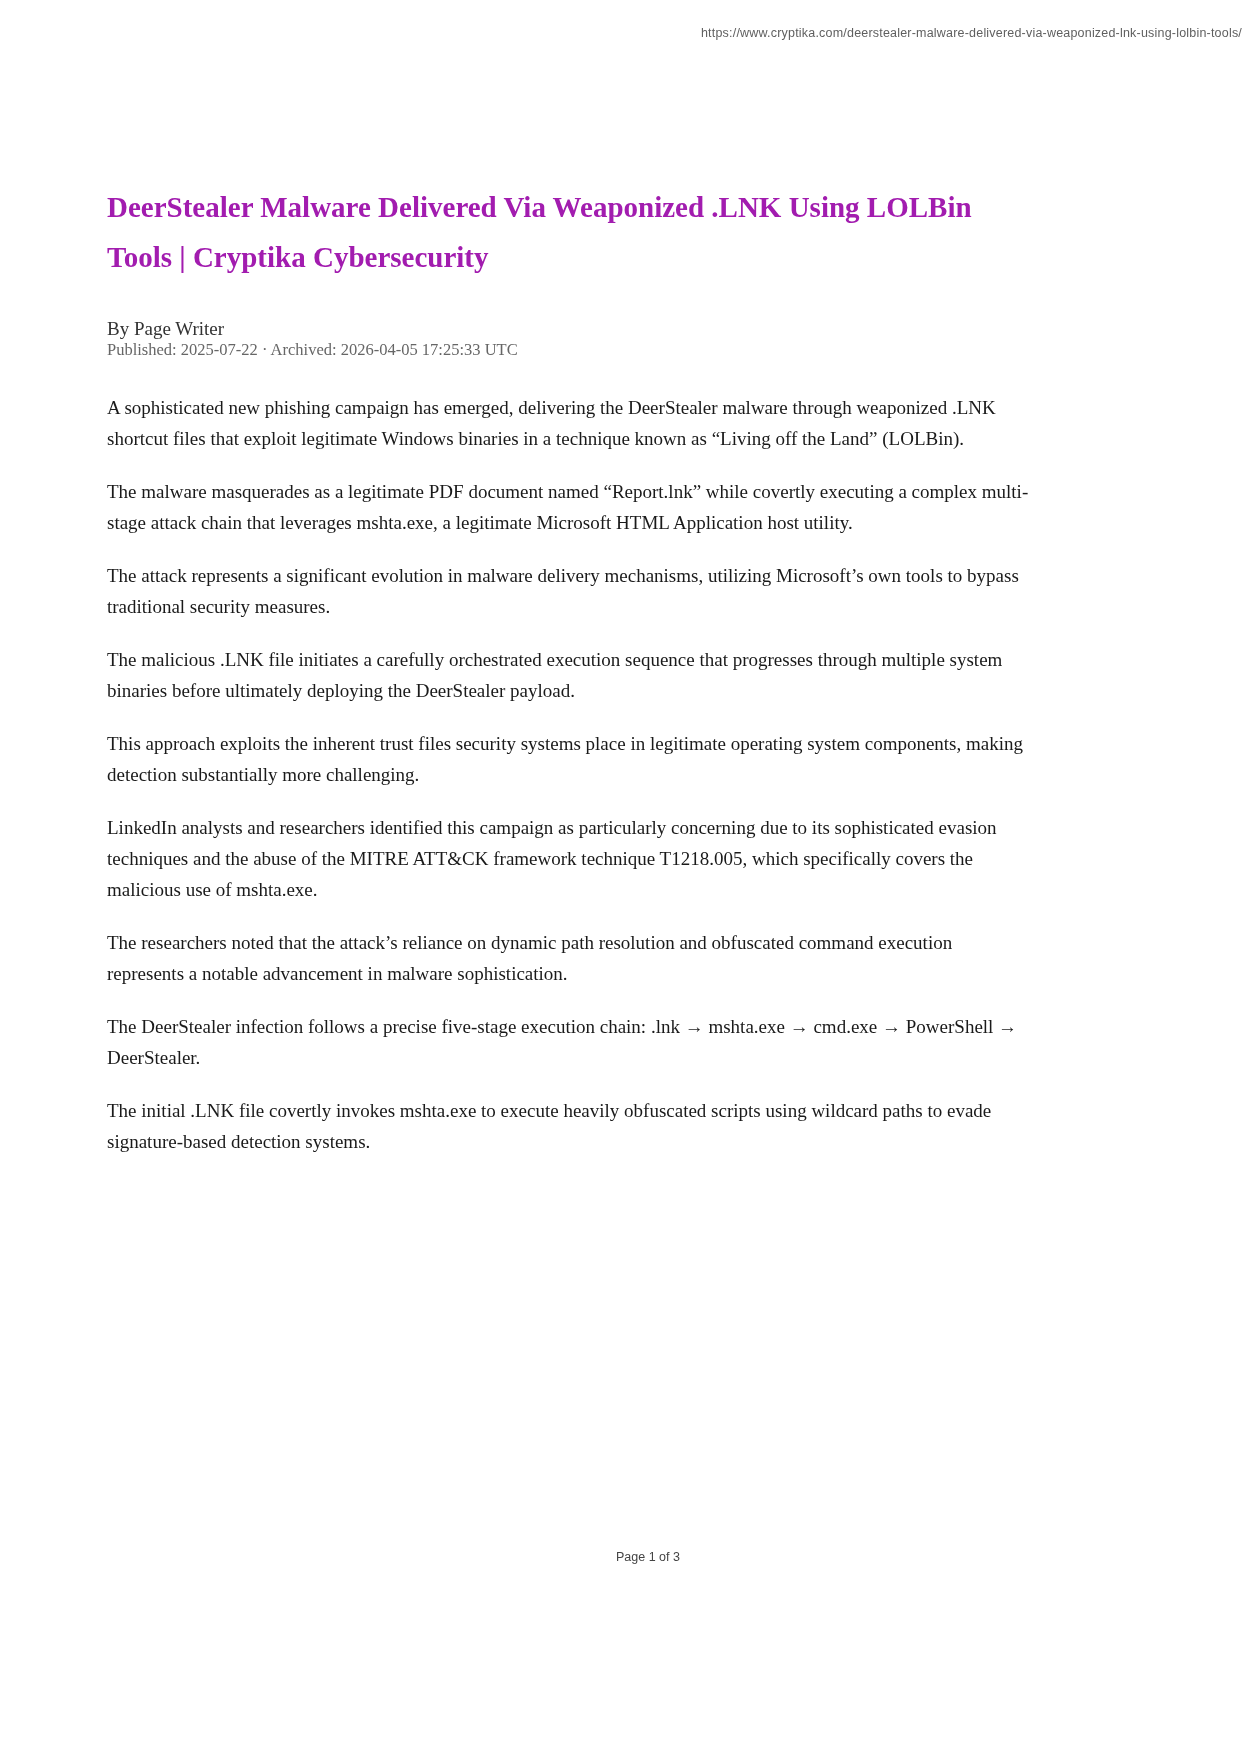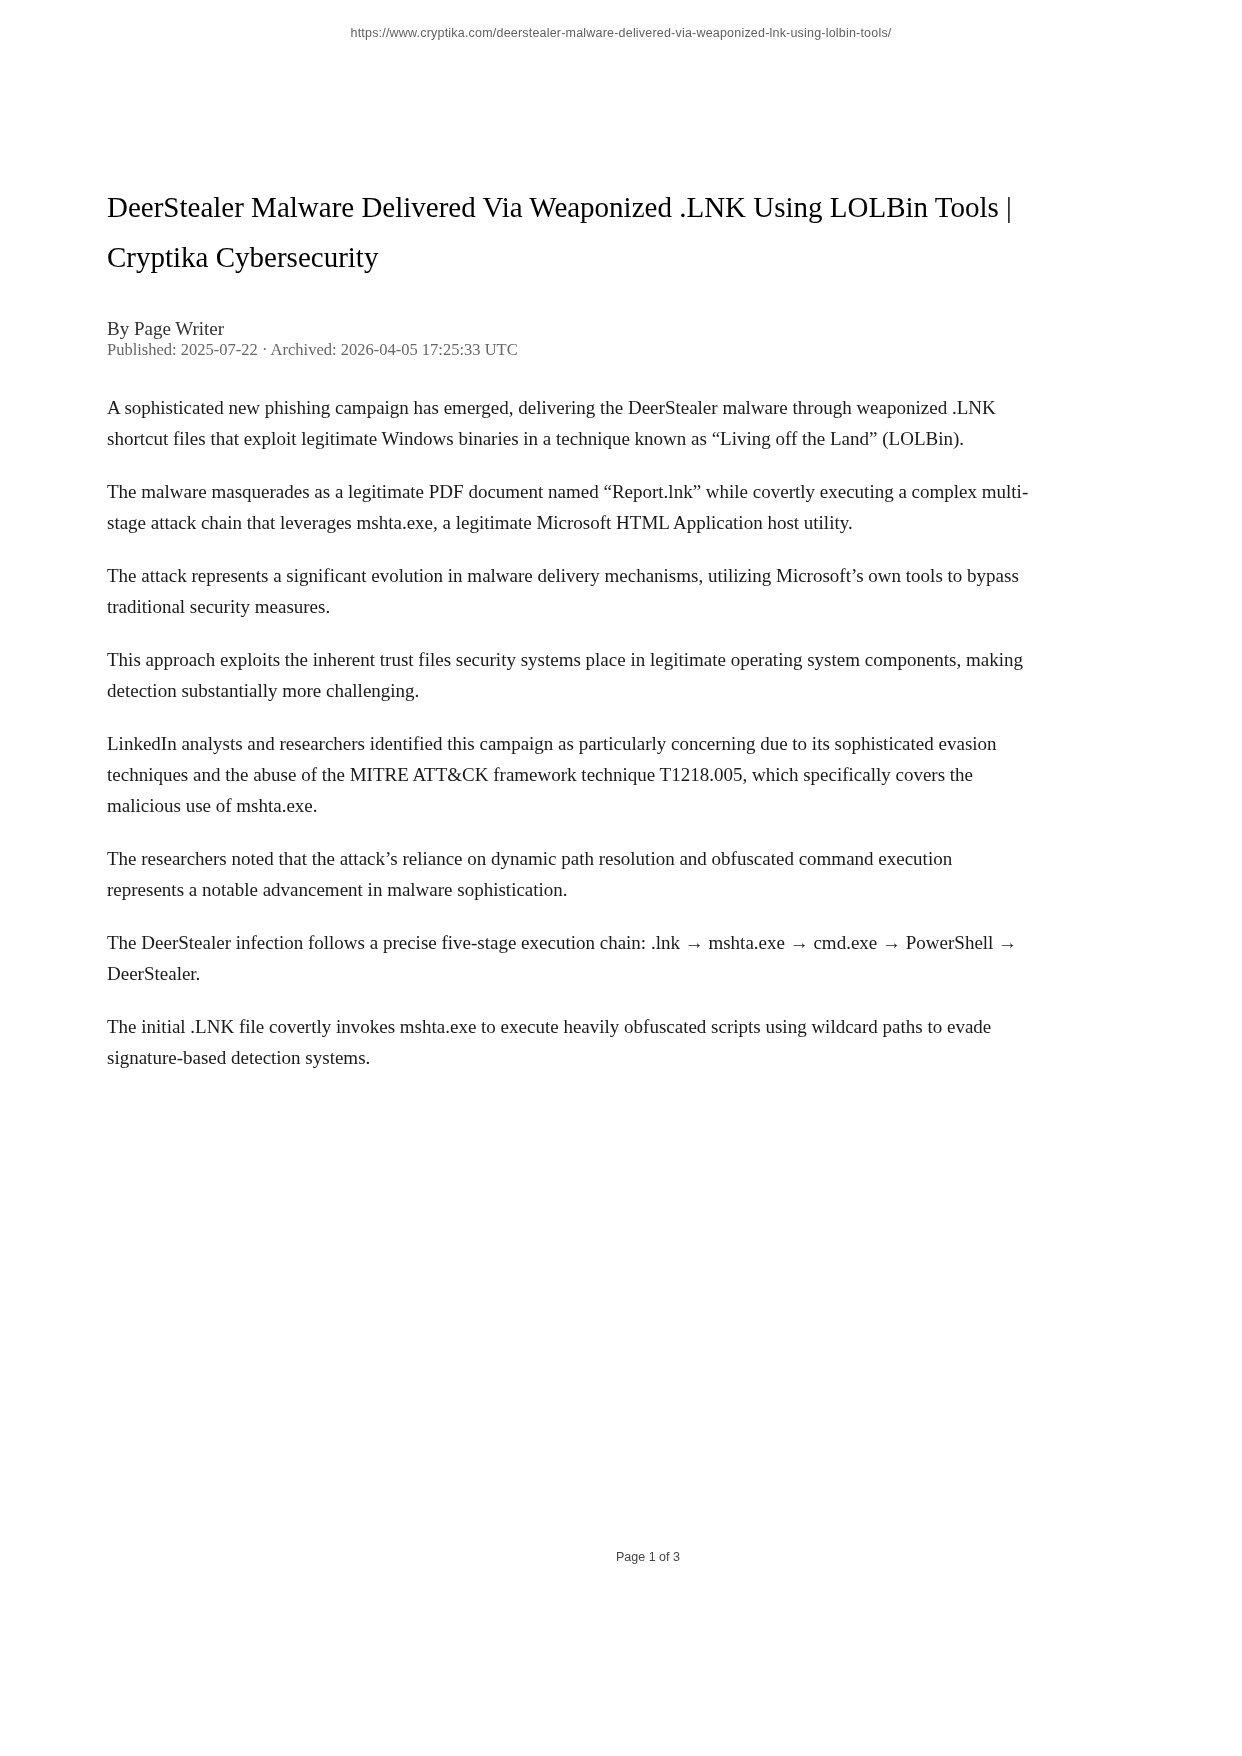--- a/index.html
+++ b/index.html
@@ -12,38 +12,38 @@
     width: 1242px;
     height: 1756px;
     position: relative;
     overflow: hidden;
   }
   .url-header {
     position: absolute;
     top: 26px;
     left: 0;
     width: 100%;
-    text-align: center;
+    text-align: right;
     font-family: "Liberation Sans", sans-serif;
     font-size: 12.5px;
     color: #5f5f5f;
     letter-spacing: 0.2px;
   }
   .content {
     position: absolute;
     left: 107px;
     top: 0;
     width: 925px;
   }
   h1.article-title {
     margin-top: 182px;
     font-size: 29px;
-    font-weight: normal;
+    font-weight: bold;
     line-height: 50px;
-    color: #000000;
+    color: #a21caf;
   }
   .byline {
     margin-top: 36px;
     font-size: 19px;
     color: #333333;
   }
   .meta {
     font-size: 16.5px;
     color: #666666;
   }
@@ -85,20 +85,21 @@
   <h1 class="article-title">DeerStealer Malware Delivered Via Weaponized .LNK Using LOLBin Tools | Cryptika Cybersecurity</h1>
 
   <div class="byline">By Page Writer</div>
 
   <div class="meta">Published: 2025-07-22 · Archived: 2026-04-05 17:25:33 UTC</div>
 
   <div class="body-text">
     <p>A sophisticated new phishing campaign has emerged, delivering the DeerStealer malware through weaponized .LNK shortcut files that exploit legitimate Windows binaries in a technique known as “Living off the Land” (LOLBin).</p>
     <p>The malware masquerades as a legitimate PDF document named “Report.lnk” while covertly executing a complex multi-stage attack chain that leverages mshta.exe, a legitimate Microsoft HTML Application host utility.</p>
     <p>The attack represents a significant evolution in malware delivery mechanisms, utilizing Microsoft’s own tools to bypass traditional security measures.</p>
+    <p>The malicious .LNK file initiates a carefully orchestrated execution sequence that progresses through multiple system binaries before ultimately deploying the DeerStealer payload.</p>
     <p>This approach exploits the inherent trust files security systems place in legitimate operating system components, making detection substantially more challenging.</p>
     <p>LinkedIn analysts and researchers identified this campaign as particularly concerning due to its sophisticated evasion techniques and the abuse of the MITRE ATT&amp;CK framework technique T1218.005, which specifically covers the malicious use of mshta.exe.</p>
     <p>The researchers noted that the attack’s reliance on dynamic path resolution and obfuscated command execution represents a notable advancement in malware sophistication.</p>
 
 
     <p>The DeerStealer infection follows a precise five-stage execution chain: .lnk → mshta.exe → cmd.exe → PowerShell → DeerStealer.</p>
     <p>The initial .LNK file covertly invokes mshta.exe to execute heavily obfuscated scripts using wildcard paths to evade signature-based detection systems.</p>
   </div>
 
 </div>

